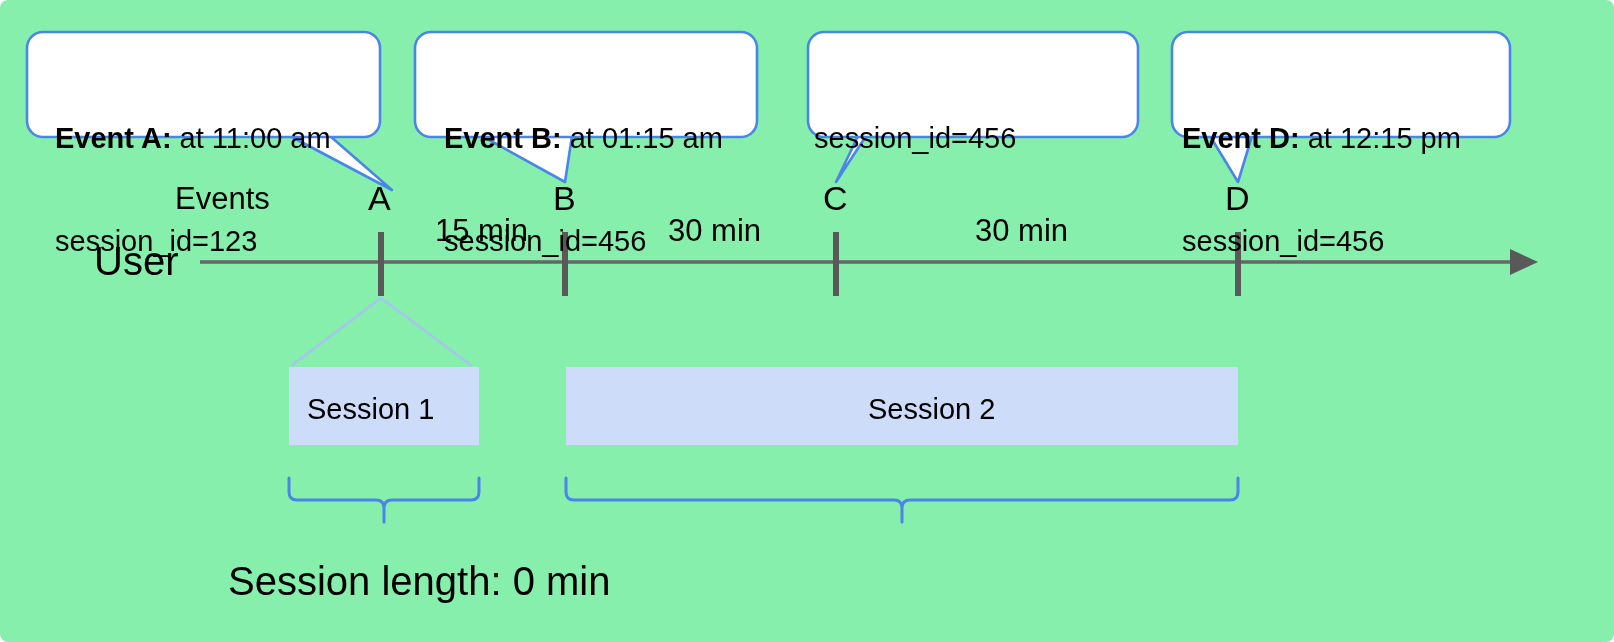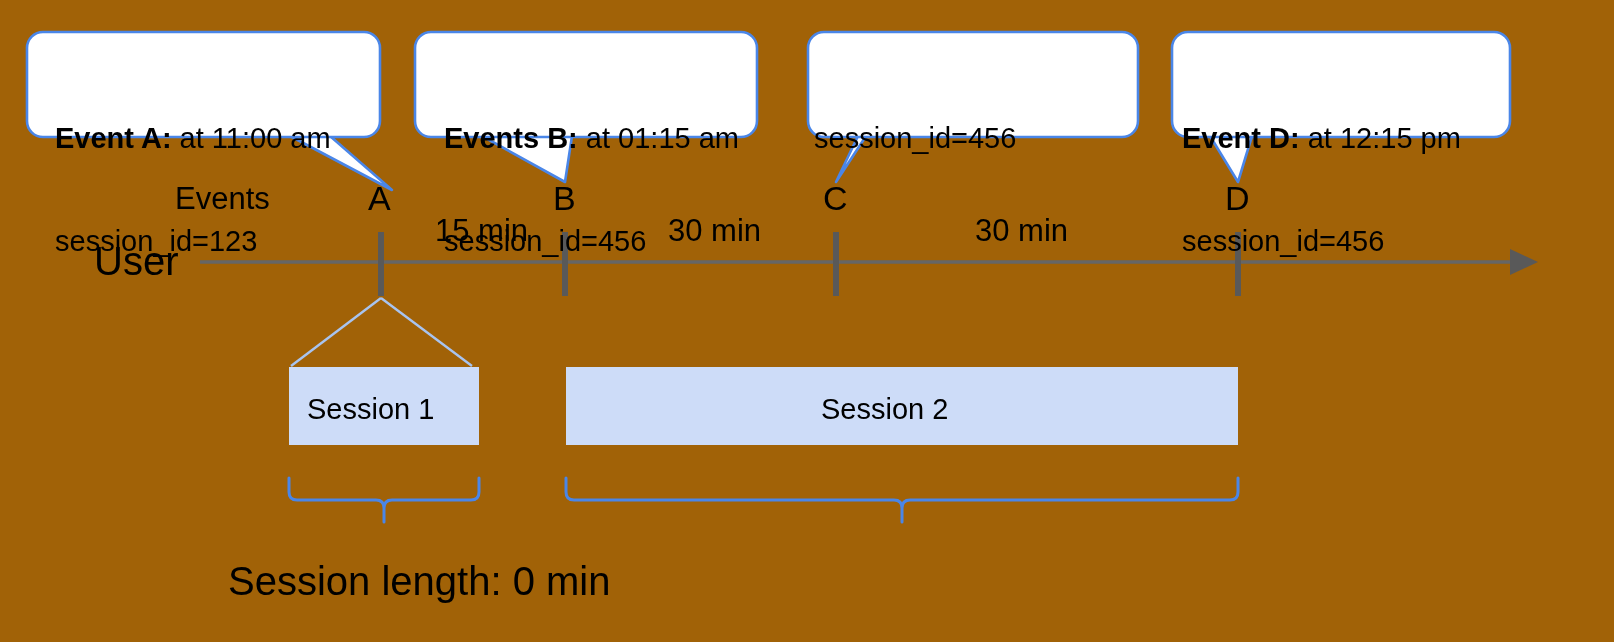--- a/index.html
+++ b/index.html
@@ -8,22 +8,23 @@
     background: #ffffff;
   }
   body {
     font-family: "Liberation Sans", sans-serif;
     color: #000000;
   }
   #stage {
     position: relative;
     width: 1614px;
     height: 642px;
-    background: #a16207;
+    background: #86efac;
     overflow: hidden;
+    border-radius: 8px;
   }
   #vector-layer {
     position: absolute;
     left: 0;
     top: 0;
     width: 1614px;
     height: 642px;
   }
   .txt {
     position: absolute;
@@ -129,21 +130,21 @@
              Q 1238 500 1238 492
              L 1238 478" fill="none" stroke="#4a86e8" stroke-width="3" stroke-linecap="round" stroke-linejoin="round"></path>
   </svg>
 
   <div class="txt callout-text" style="left:55px; top:53px;">
     <div><span class="ev-name">Event A:</span><span> at 11:00 am</span></div>
     <div>session_id=123</div>
   </div>
 
   <div class="txt callout-text" style="left:444px; top:53px;">
-    <div><span class="ev-name">Events B:</span><span> at 01:15 am</span></div>
+    <div><span class="ev-name">Event B:</span><span> at 01:15 am</span></div>
     <div>session_id=456</div>
   </div>
 
   <div class="txt callout-text" style="left:814px; top:53px;">
     <div>session_id=456</div>
   </div>
 
   <div class="txt callout-text" style="left:1182px; top:53px;">
     <div><span class="ev-name">Event D:</span><span> at 12:15 pm</span></div>
     <div>session_id=456</div>
@@ -156,17 +157,17 @@
   <div class="txt lbl-marker" style="left:368px; top:178px;">A</div>
   <div class="txt lbl-marker" style="left:553px; top:178px;">B</div>
   <div class="txt lbl-marker" style="left:823px; top:178px;">C</div>
   <div class="txt lbl-marker" style="left:1225px; top:178px;">D</div>
 
   <div class="txt lbl-gap" style="left:435px; top:213px;">15 min</div>
   <div class="txt lbl-gap" style="left:668px; top:213px;">30 min</div>
   <div class="txt lbl-gap" style="left:975px; top:213px;">30 min</div>
 
   <div class="txt lbl-session" style="left:307px; top:392px;">Session 1</div>
-  <div class="txt lbl-session" style="left:821px; top:392px;">Session 2</div>
+  <div class="txt lbl-session" style="left:868px; top:392px;">Session 2</div>
 
   <div class="txt lbl-caption" style="left:228px; top:558px;">Session length: 0 min</div>
 
 </div>
 
 </body></html>

